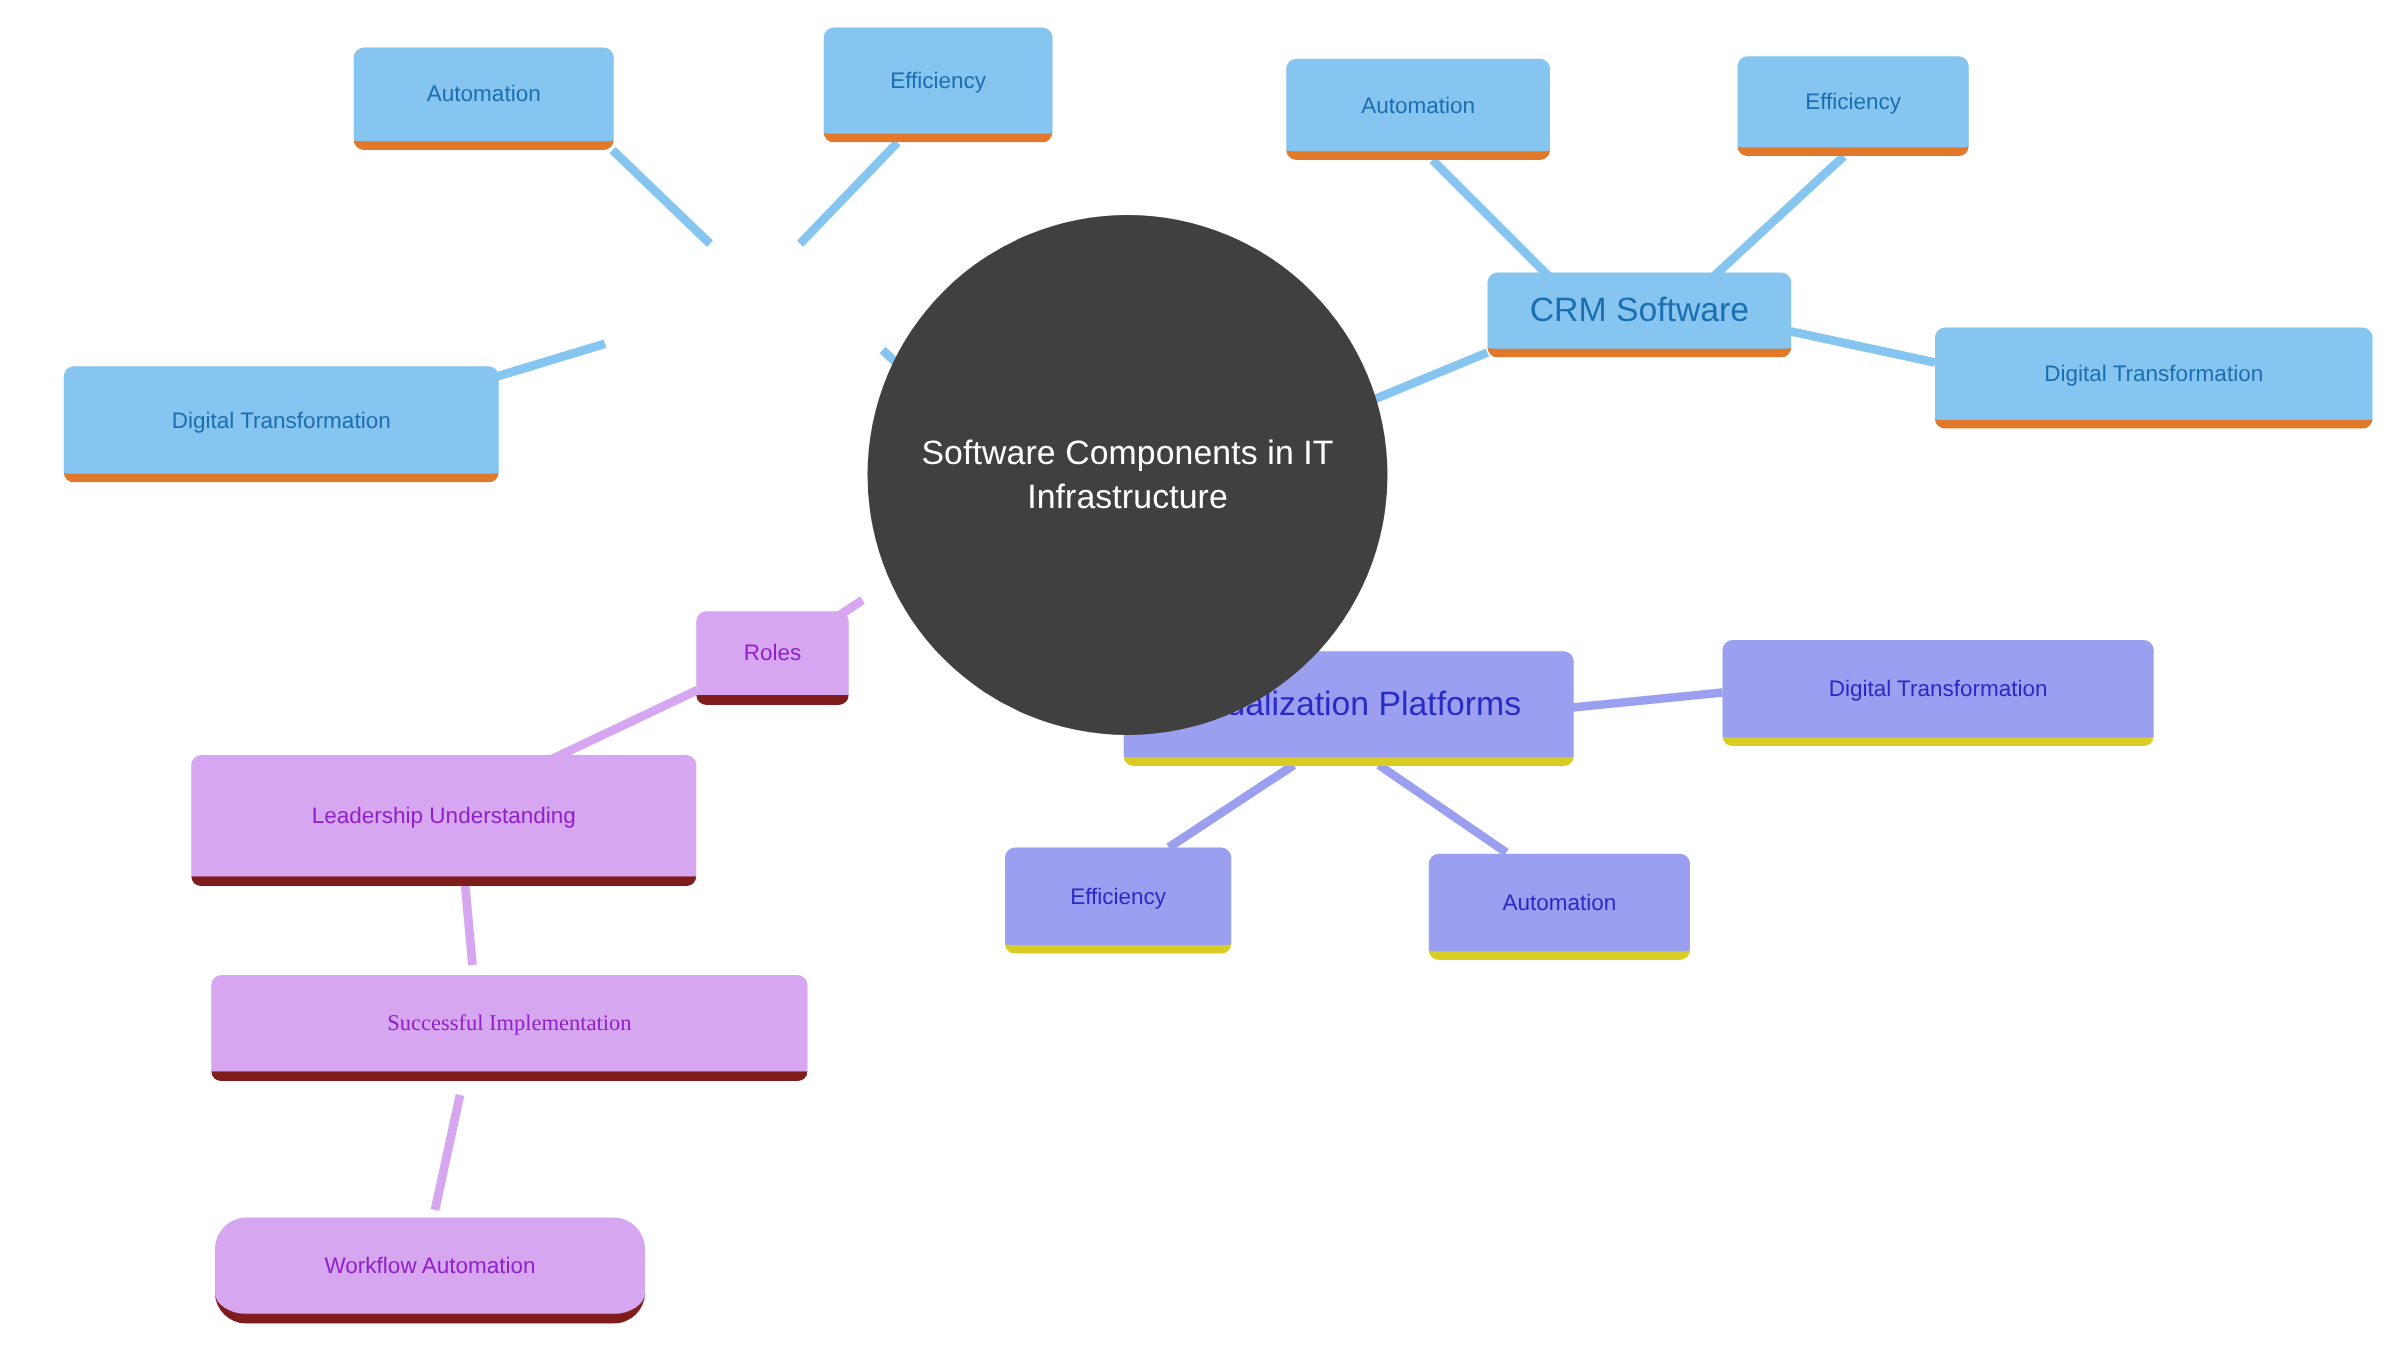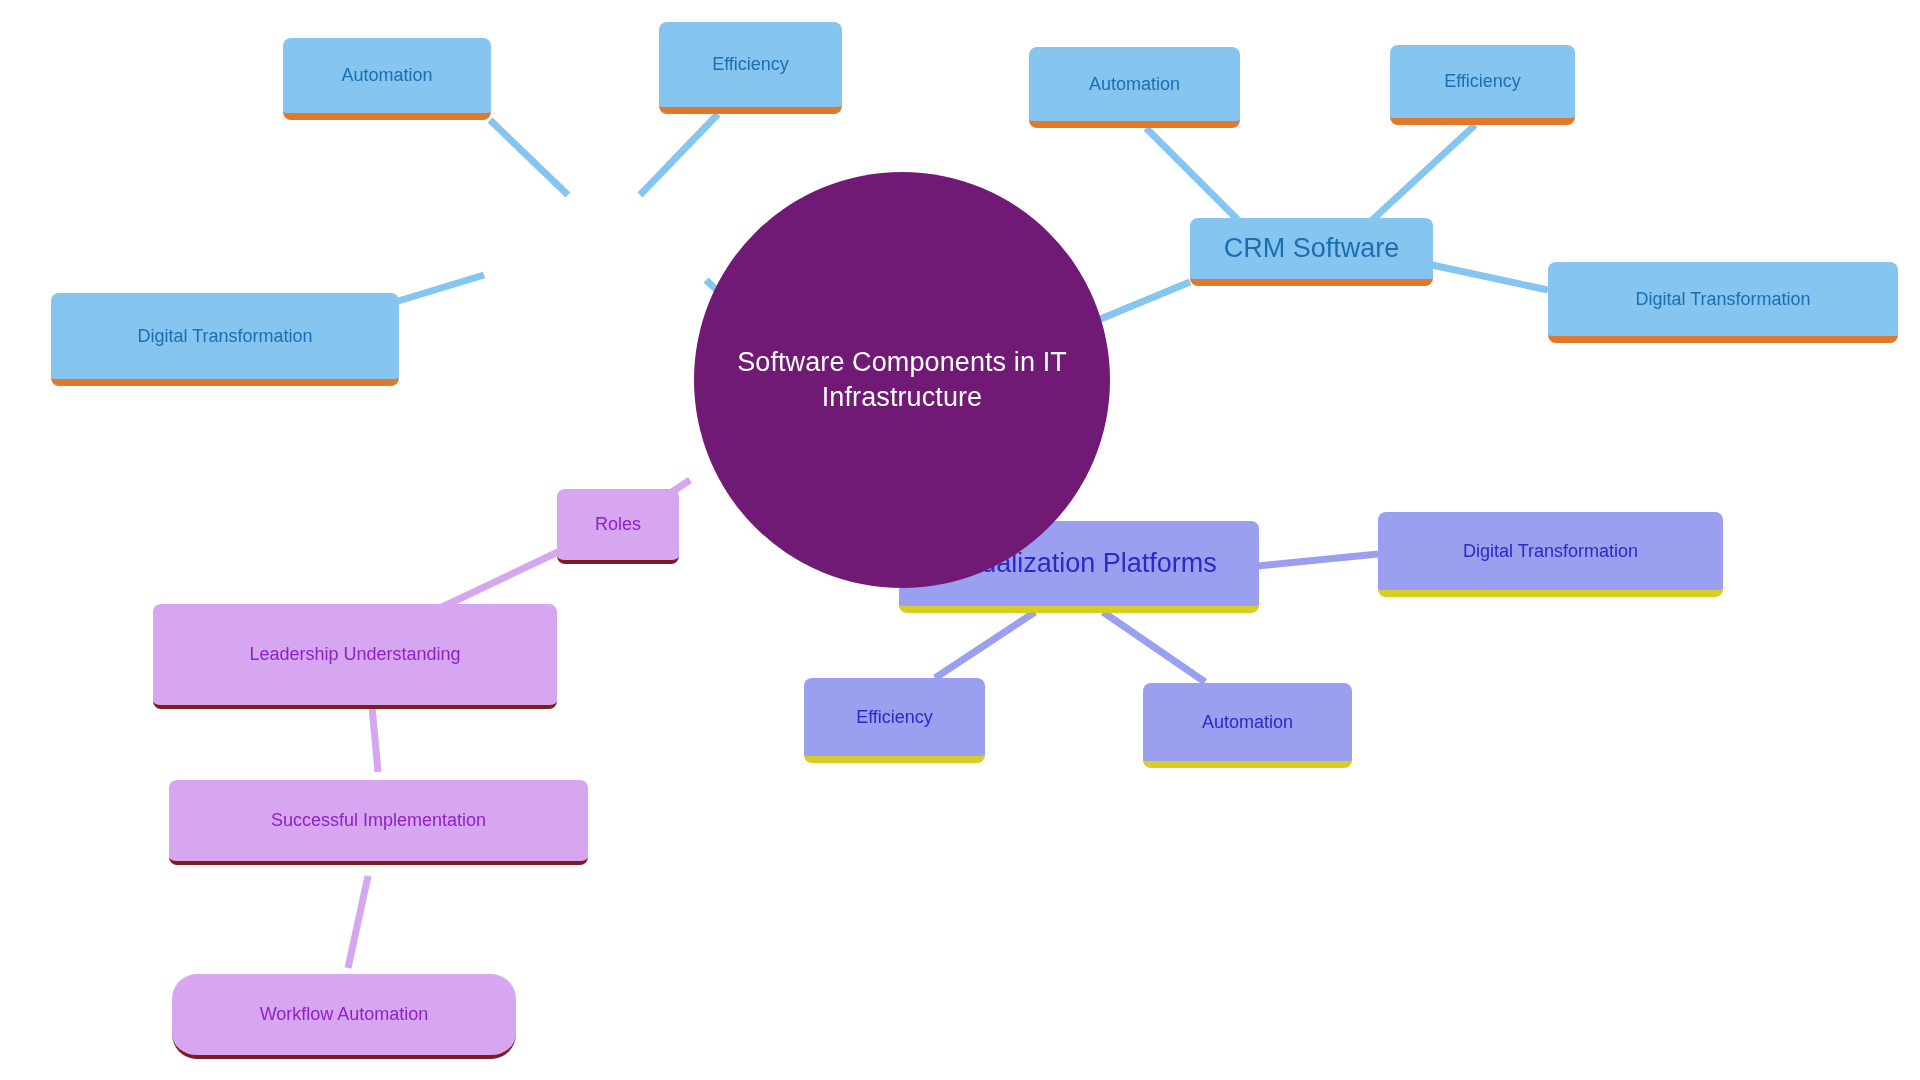--- a/index.html
+++ b/index.html
@@ -36,41 +36,41 @@
     z-index: 5;
   }
   .node .label {
     display: block;
     padding: 0 16px;
     line-height: 1.15;
   }
   
   .root {
     border-radius: 50%;
-    background: #701a75;
+    background: #404040;
     color: #ffffff;
     font-size: 27px;
     letter-spacing: 0.1px;
     z-index: 6;
   }
   .root .label {
     white-space: normal;
     padding: 0 34px;
     line-height: 1.28;
   }
   
   .fam-blue {
     background: #86c5ef;
     color: #1b6fb0;
     border-bottom: 7px solid #e2792a;
   }
   .fam-violet {
     background: #d6a7f0;
     color: #9020c8;
-    border-bottom: 4px solid #7f1d1d;
+    border-bottom: 8px solid #7f1d1d;
   }
   .fam-peri {
     background: #9aa0ef;
     color: #2a2ac4;
     border-bottom: 7px solid #d9cd25;
   }
   .n-s20 { font-size: 18px; }
   .n-s22 { font-size: 27px; }
 </style>
 </head>
@@ -151,21 +151,21 @@
   </div>
 
   <div class="node fam-violet n-s20" style="left:557px; top:489px; width:122px; height:75px;">
     <span class="label">Roles</span>
   </div>
 
   <div class="node fam-violet n-s20" style="left:153px; top:604px; width:404px; height:105px;">
     <span class="label">Leadership Understanding</span>
   </div>
 
-  <div class="node fam-violet n-s20" style="left:169px; top:780px; width:419px; height:85px;">
+  <div class="node fam-violet n-s20" style="left:169px; top:780px; width:477px; height:85px;font-family:Liberation Serif, serif;">
     <span class="label">Successful Implementation</span>
   </div>
 
   <div class="node fam-violet n-s20" style="left:172px; top:974px; width:344px; height:85px;border-radius:25px;">
     <span class="label">Workflow Automation</span>
   </div>
 
 </div>
 
 </body></html>

